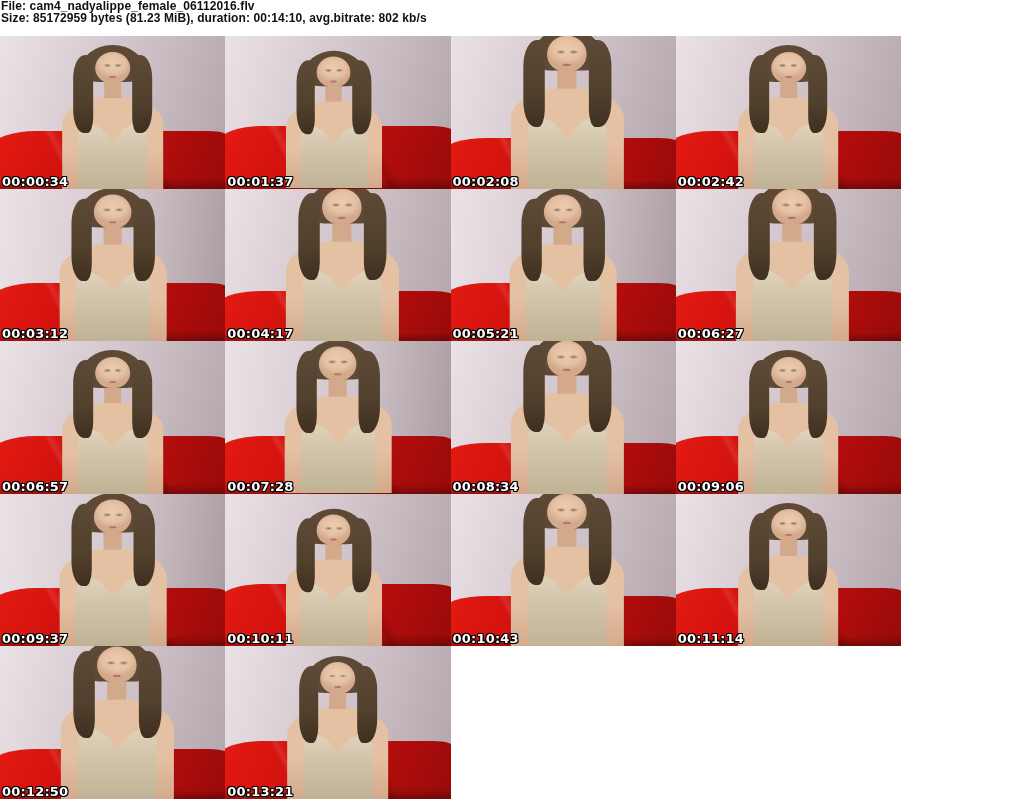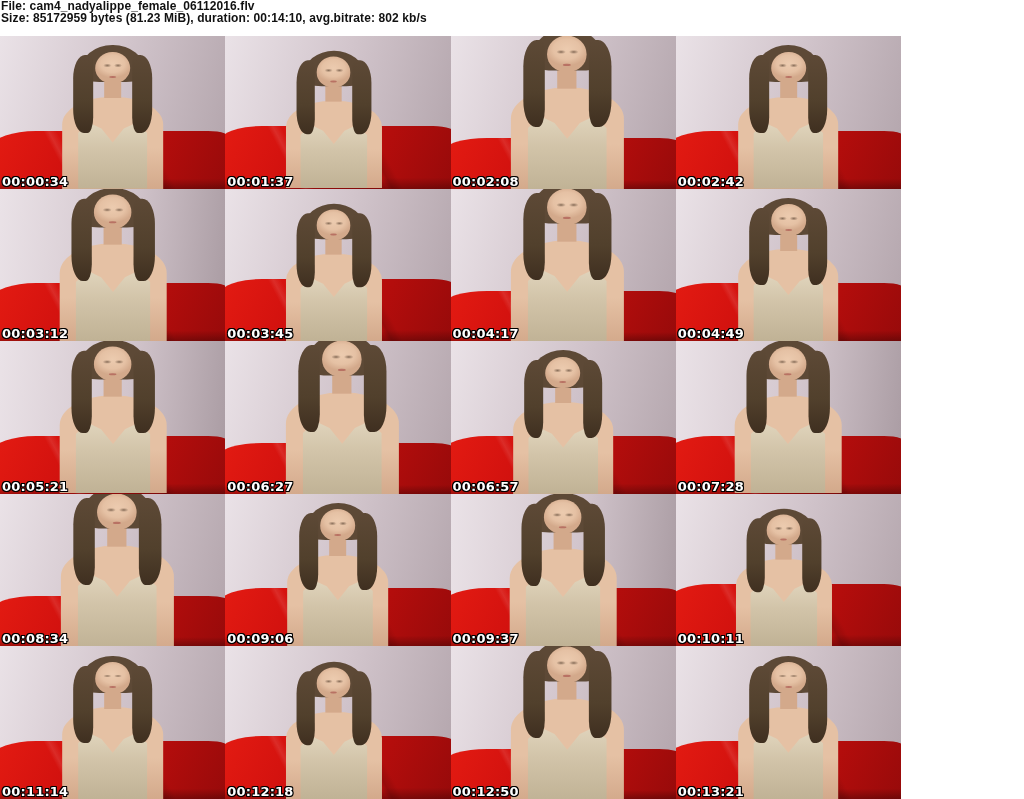--- a/index.html
+++ b/index.html
@@ -196,218 +196,190 @@
       <div class="tank-top"></div>
       <div class="neck"></div>
       <div class="hair-crown"></div>
       <div class="hair-lock-left"></div>
       <div class="hair-lock-right"></div>
       <div class="face"></div>
     </div>
     <figcaption class="ts">00:03:12</figcaption>
   </figure>
 
+
+  <figure class="thumb v3">
+    <div class="wall"></div>
+    <div class="couch"></div>
+    <div class="person">
+      <div class="torso"></div>
+      <div class="tank-top"></div>
+      <div class="neck"></div>
+      <div class="hair-crown"></div>
+      <div class="hair-lock-left"></div>
+      <div class="hair-lock-right"></div>
+      <div class="face"></div>
+    </div>
+    <figcaption class="ts">00:04:17</figcaption>
+  </figure>
+
+
+  <figure class="thumb v1">
+    <div class="wall"></div>
+    <div class="couch"></div>
+    <div class="person">
+      <div class="torso"></div>
+      <div class="tank-top"></div>
+      <div class="neck"></div>
+      <div class="hair-crown"></div>
+      <div class="hair-lock-left"></div>
+      <div class="hair-lock-right"></div>
+      <div class="face"></div>
+    </div>
+    <figcaption class="ts">00:05:21</figcaption>
+  </figure>
+
+
+  <figure class="thumb v3">
+    <div class="wall"></div>
+    <div class="couch"></div>
+    <div class="person">
+      <div class="torso"></div>
+      <div class="tank-top"></div>
+      <div class="neck"></div>
+      <div class="hair-crown"></div>
+      <div class="hair-lock-left"></div>
+      <div class="hair-lock-right"></div>
+      <div class="face"></div>
+    </div>
+    <figcaption class="ts">00:06:27</figcaption>
+  </figure>
+
+  <figure class="thumb v0">
+    <div class="wall"></div>
+    <div class="couch"></div>
+    <div class="person">
+      <div class="torso"></div>
+      <div class="tank-top"></div>
+      <div class="neck"></div>
+      <div class="hair-crown"></div>
+      <div class="hair-lock-left"></div>
+      <div class="hair-lock-right"></div>
+      <div class="face"></div>
+    </div>
+    <figcaption class="ts">00:06:57</figcaption>
+  </figure>
+
+  <figure class="thumb v1">
+    <div class="wall"></div>
+    <div class="couch"></div>
+    <div class="person">
+      <div class="torso"></div>
+      <div class="tank-top"></div>
+      <div class="neck"></div>
+      <div class="hair-crown"></div>
+      <div class="hair-lock-left"></div>
+      <div class="hair-lock-right"></div>
+      <div class="face"></div>
+    </div>
+    <figcaption class="ts">00:07:28</figcaption>
+  </figure>
+
+
+  <figure class="thumb v3">
+    <div class="wall"></div>
+    <div class="couch"></div>
+    <div class="person">
+      <div class="torso"></div>
+      <div class="tank-top"></div>
+      <div class="neck"></div>
+      <div class="hair-crown"></div>
+      <div class="hair-lock-left"></div>
+      <div class="hair-lock-right"></div>
+      <div class="face"></div>
+    </div>
+    <figcaption class="ts">00:08:34</figcaption>
+  </figure>
+
+  <figure class="thumb v0">
+    <div class="wall"></div>
+    <div class="couch"></div>
+    <div class="person">
+      <div class="torso"></div>
+      <div class="tank-top"></div>
+      <div class="neck"></div>
+      <div class="hair-crown"></div>
+      <div class="hair-lock-left"></div>
+      <div class="hair-lock-right"></div>
+      <div class="face"></div>
+    </div>
+    <figcaption class="ts">00:09:06</figcaption>
+  </figure>
+
+  <figure class="thumb v1">
+    <div class="wall"></div>
+    <div class="couch"></div>
+    <div class="person">
+      <div class="torso"></div>
+      <div class="tank-top"></div>
+      <div class="neck"></div>
+      <div class="hair-crown"></div>
+      <div class="hair-lock-left"></div>
+      <div class="hair-lock-right"></div>
+      <div class="face"></div>
+    </div>
+    <figcaption class="ts">00:09:37</figcaption>
+  </figure>
+
   <figure class="thumb v2">
     <div class="wall"></div>
     <div class="couch"></div>
     <div class="person">
       <div class="torso"></div>
       <div class="tank-top"></div>
       <div class="neck"></div>
       <div class="hair-crown"></div>
       <div class="hair-lock-left"></div>
       <div class="hair-lock-right"></div>
       <div class="face"></div>
     </div>
-    <figcaption class="ts">00:03:45</figcaption>
-  </figure>
-
-  <figure class="thumb v3">
-    <div class="wall"></div>
-    <div class="couch"></div>
-    <div class="person">
-      <div class="torso"></div>
-      <div class="tank-top"></div>
-      <div class="neck"></div>
-      <div class="hair-crown"></div>
-      <div class="hair-lock-left"></div>
-      <div class="hair-lock-right"></div>
-      <div class="face"></div>
-    </div>
-    <figcaption class="ts">00:04:17</figcaption>
-  </figure>
-
-  <figure class="thumb v0">
-    <div class="wall"></div>
-    <div class="couch"></div>
-    <div class="person">
-      <div class="torso"></div>
-      <div class="tank-top"></div>
-      <div class="neck"></div>
-      <div class="hair-crown"></div>
-      <div class="hair-lock-left"></div>
-      <div class="hair-lock-right"></div>
-      <div class="face"></div>
-    </div>
-    <figcaption class="ts">00:04:49</figcaption>
-  </figure>
-
-  <figure class="thumb v1">
-    <div class="wall"></div>
-    <div class="couch"></div>
-    <div class="person">
-      <div class="torso"></div>
-      <div class="tank-top"></div>
-      <div class="neck"></div>
-      <div class="hair-crown"></div>
-      <div class="hair-lock-left"></div>
-      <div class="hair-lock-right"></div>
-      <div class="face"></div>
-    </div>
-    <figcaption class="ts">00:05:21</figcaption>
-  </figure>
-
-
-  <figure class="thumb v3">
-    <div class="wall"></div>
-    <div class="couch"></div>
-    <div class="person">
-      <div class="torso"></div>
-      <div class="tank-top"></div>
-      <div class="neck"></div>
-      <div class="hair-crown"></div>
-      <div class="hair-lock-left"></div>
-      <div class="hair-lock-right"></div>
-      <div class="face"></div>
-    </div>
-    <figcaption class="ts">00:06:27</figcaption>
-  </figure>
-
-  <figure class="thumb v0">
-    <div class="wall"></div>
-    <div class="couch"></div>
-    <div class="person">
-      <div class="torso"></div>
-      <div class="tank-top"></div>
-      <div class="neck"></div>
-      <div class="hair-crown"></div>
-      <div class="hair-lock-left"></div>
-      <div class="hair-lock-right"></div>
-      <div class="face"></div>
-    </div>
-    <figcaption class="ts">00:06:57</figcaption>
-  </figure>
-
-  <figure class="thumb v1">
-    <div class="wall"></div>
-    <div class="couch"></div>
-    <div class="person">
-      <div class="torso"></div>
-      <div class="tank-top"></div>
-      <div class="neck"></div>
-      <div class="hair-crown"></div>
-      <div class="hair-lock-left"></div>
-      <div class="hair-lock-right"></div>
-      <div class="face"></div>
-    </div>
-    <figcaption class="ts">00:07:28</figcaption>
-  </figure>
-
-
-  <figure class="thumb v3">
-    <div class="wall"></div>
-    <div class="couch"></div>
-    <div class="person">
-      <div class="torso"></div>
-      <div class="tank-top"></div>
-      <div class="neck"></div>
-      <div class="hair-crown"></div>
-      <div class="hair-lock-left"></div>
-      <div class="hair-lock-right"></div>
-      <div class="face"></div>
-    </div>
-    <figcaption class="ts">00:08:34</figcaption>
-  </figure>
-
-  <figure class="thumb v0">
-    <div class="wall"></div>
-    <div class="couch"></div>
-    <div class="person">
-      <div class="torso"></div>
-      <div class="tank-top"></div>
-      <div class="neck"></div>
-      <div class="hair-crown"></div>
-      <div class="hair-lock-left"></div>
-      <div class="hair-lock-right"></div>
-      <div class="face"></div>
-    </div>
-    <figcaption class="ts">00:09:06</figcaption>
-  </figure>
-
-  <figure class="thumb v1">
-    <div class="wall"></div>
-    <div class="couch"></div>
-    <div class="person">
-      <div class="torso"></div>
-      <div class="tank-top"></div>
-      <div class="neck"></div>
-      <div class="hair-crown"></div>
-      <div class="hair-lock-left"></div>
-      <div class="hair-lock-right"></div>
-      <div class="face"></div>
-    </div>
-    <figcaption class="ts">00:09:37</figcaption>
-  </figure>
-
-  <figure class="thumb v2">
-    <div class="wall"></div>
-    <div class="couch"></div>
-    <div class="person">
-      <div class="torso"></div>
-      <div class="tank-top"></div>
-      <div class="neck"></div>
-      <div class="hair-crown"></div>
-      <div class="hair-lock-left"></div>
-      <div class="hair-lock-right"></div>
-      <div class="face"></div>
-    </div>
     <figcaption class="ts">00:10:11</figcaption>
   </figure>
 
+  <figure class="thumb v3">
+    <div class="wall"></div>
+    <div class="couch"></div>
+    <div class="person">
+      <div class="torso"></div>
+      <div class="tank-top"></div>
+      <div class="neck"></div>
+      <div class="hair-crown"></div>
+      <div class="hair-lock-left"></div>
+      <div class="hair-lock-right"></div>
+      <div class="face"></div>
+    </div>
+    <figcaption class="ts">00:10:43</figcaption>
+  </figure>
 
   <figure class="thumb v0">
     <div class="wall"></div>
     <div class="couch"></div>
     <div class="person">
       <div class="torso"></div>
       <div class="tank-top"></div>
       <div class="neck"></div>
       <div class="hair-crown"></div>
       <div class="hair-lock-left"></div>
       <div class="hair-lock-right"></div>
       <div class="face"></div>
     </div>
     <figcaption class="ts">00:11:14</figcaption>
   </figure>
 
 
-  <figure class="thumb v2">
-    <div class="wall"></div>
-    <div class="couch"></div>
-    <div class="person">
-      <div class="torso"></div>
-      <div class="tank-top"></div>
-      <div class="neck"></div>
-      <div class="hair-crown"></div>
-      <div class="hair-lock-left"></div>
-      <div class="hair-lock-right"></div>
-      <div class="face"></div>
-    </div>
-    <figcaption class="ts">00:12:18</figcaption>
-  </figure>
 
   <figure class="thumb v3">
     <div class="wall"></div>
     <div class="couch"></div>
     <div class="person">
       <div class="torso"></div>
       <div class="tank-top"></div>
       <div class="neck"></div>
       <div class="hair-crown"></div>
       <div class="hair-lock-left"></div>

